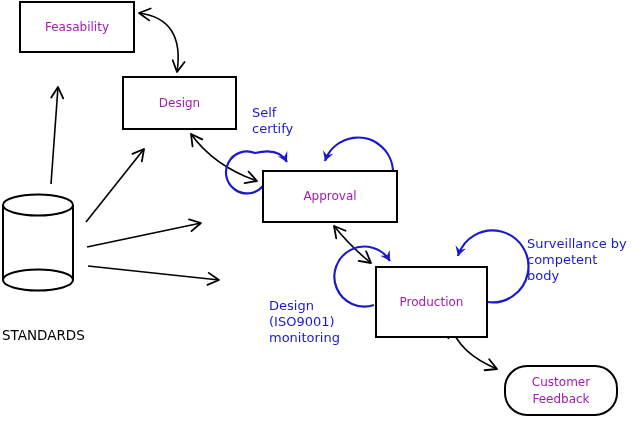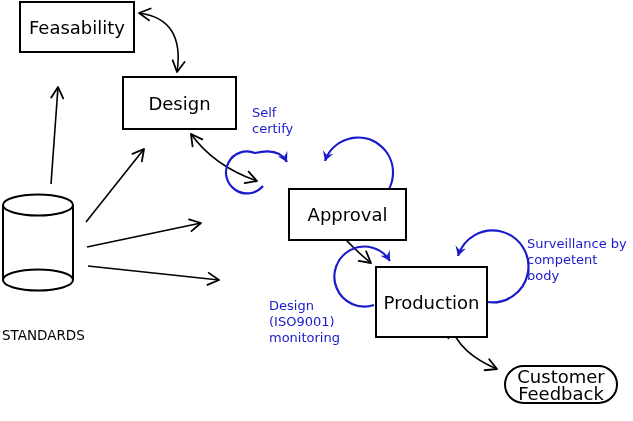--- a/index.html
+++ b/index.html
@@ -22,23 +22,23 @@
   }
   .node {
     position: absolute;
     box-sizing: border-box;
     border: 2px solid var(--line, #000000);
     background: #ffffff;
     display: flex;
     align-items: center;
     justify-content: center;
     text-align: center;
-    font-size: 18px;
+    font-size: 12px;
     line-height: 17px;
-    color: #000000;
+    color: #a21caf;
     white-space: pre-line;
   }
   .annotation {
     position: absolute;
     font-size: 13px;
     line-height: 16px;
     color: var(--accent, #1a1acc);
     white-space: pre-line;
   }
   .plain-label {
@@ -91,29 +91,29 @@
   </svg>
 
   <div class="node" style="left:19px; top:1px; width:116px; height:52px;">
     <span>Feasability</span>
   </div>
 
   <div class="node" style="left:122px; top:76px; width:115px; height:54px;">
     <span>Design</span>
   </div>
 
-  <div class="node" style="left:262px; top:188px; width:119px; height:53px;margin-left:26px;">
+  <div class="node" style="left:262px; top:170px; width:136px; height:53px;">
     <span>Approval</span>
   </div>
 
   <div class="node" style="left:375px; top:266px; width:113px; height:72px;">
     <span>Production</span>
   </div>
 
-  <div class="node" style="left:504px; top:365px; width:114px; height:39px;border-radius:23px;">
+  <div class="node" style="left:504px; top:365px; width:114px; height:51px;border-radius:23px;">
     <span>Customer
 Feedback</span>
   </div>
 
   <div class="plain-label" style="left:2px; top:295px;">STANDARDS</div>
 
   <div class="annotation" style="left:252px; top:105px;">Self
 certify</div>
 
 

